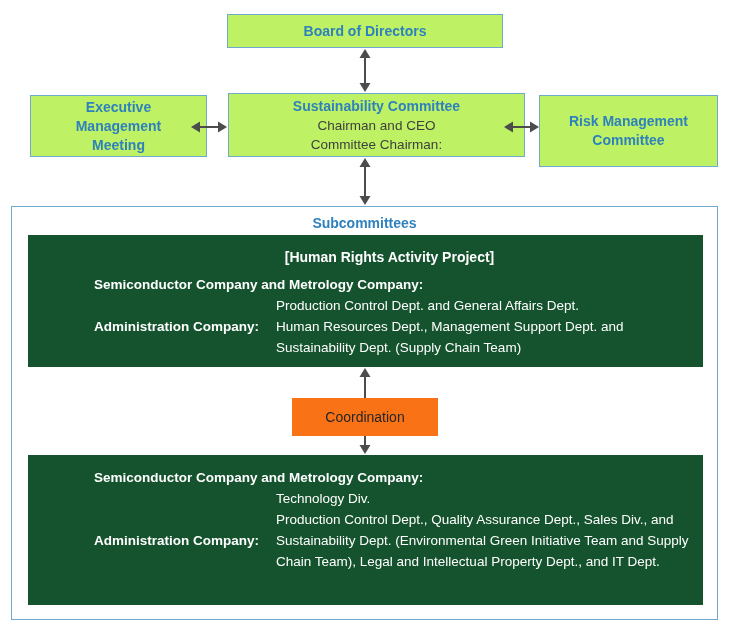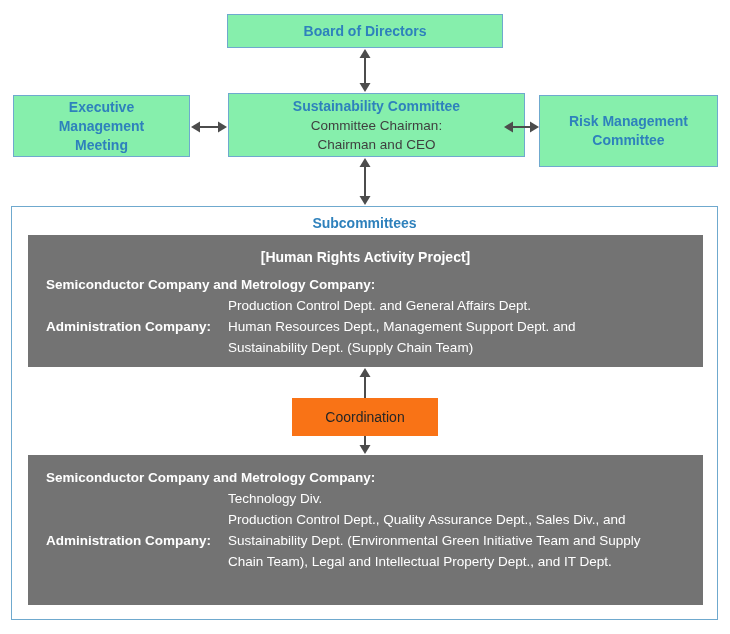--- a/index.html
+++ b/index.html
@@ -1,34 +1,34 @@
 <!DOCTYPE html>
 <html><head>
 <meta charset="utf-8">
 <style>
   html,body{margin:0;padding:0;background:#fff;}
   .page{
     position:relative;width:730px;height:634px;background:#ffffff;
     font-family:"Liberation Sans","DejaVu Sans",sans-serif;overflow:hidden;
   }
   .obox{
-    position:absolute;border:1px solid #6fa9ce;background:#86efac;box-sizing:border-box;
+    position:absolute;border:1px solid #6fa9ce;background:#bef264;box-sizing:border-box;
     display:flex;flex-direction:column;align-items:center;justify-content:center;text-align:center;
   }
   .blue-h{color:#2e81bc;font-weight:700;font-size:14px;line-height:19px;}
   .dark-line{color:#3f3f3f;font-size:13.5px;line-height:19px;}
   .exec-line{color:#2e81bc;font-weight:700;font-size:14px;line-height:19px;}
   .panel{
     position:absolute;left:11px;top:206px;width:707px;height:414px;
     border:1px solid #6fa9ce;box-sizing:border-box;background:#fff;
   }
   .panel-title{margin-top:8px;text-align:center;color:#2e81bc;font-weight:700;font-size:14px;}
   .group{
-    position:absolute;background:#737373;color:#ffffff;font-size:13.5px;
-    box-sizing:border-box;padding-top:12px;
+    position:absolute;background:#14532d;color:#ffffff;font-size:13.5px;
+    box-sizing:border-box;padding-top:12px;padding-left:48px;
   }
   .group-hr{left:28px;top:235px;width:675px;height:132px;}
   .group-sc{left:28px;top:455px;width:675px;height:150px;}
   .gtitle{text-align:center;font-weight:700;font-size:14px;line-height:21px;margin-bottom:6px;}
   .gline{position:relative;padding-left:200px;padding-right:10px;min-height:21px;line-height:21px;}
   .glabel{position:absolute;left:18px;top:0;font-weight:700;white-space:nowrap;}
   .coord{
     position:absolute;left:292px;top:398px;width:146px;height:38px;background:#f97316;
     display:flex;align-items:center;justify-content:center;
     font-size:14px;color:#262626;
@@ -46,38 +46,38 @@
   </div>
 
   <span class="arrow" style="left:358px;top:49px;">
     <svg width="14" height="43" fill="#4c4c4c">
       <line x1="7" y1="7" x2="7" y2="36" stroke="#4c4c4c" stroke-width="2"></line>
       <polygon points="7,0 1.5,9 12.5,9"></polygon>
       <polygon points="7,43 1.5,34 12.5,34"></polygon>
     </svg>
   </span>
 
-  <div class="obox" style="left:13px;top:95px;width:177px;height:62px;">
+  <div class="obox" style="left:30px;top:95px;width:177px;height:62px;">
     <div class="exec-line">Executive</div>
     <div class="exec-line">Management</div>
     <div class="exec-line">Meeting</div>
   </div>
 
   <span class="arrow" style="left:191px;top:120px;">
     <svg width="36" height="14" fill="#4c4c4c">
       <line x1="7" y1="7" x2="29" y2="7" stroke="#4c4c4c" stroke-width="2"></line>
       <polygon points="0,7 9,1.5 9,12.5"></polygon>
       <polygon points="36,7 27,1.5 27,12.5"></polygon>
     </svg>
   </span>
 
   <div class="obox" style="left:228px;top:93px;width:297px;height:64px;">
     <div class="blue-h">Sustainability Committee</div>
+    <div class="dark-line">Chairman and CEO</div>
     <div class="dark-line">Committee Chairman:</div>
-    <div class="dark-line">Chairman and CEO</div>
   </div>
 
   <span class="arrow" style="left:504px;top:120px;">
     <svg width="35" height="14" fill="#4c4c4c">
       <line x1="7" y1="7" x2="28" y2="7" stroke="#4c4c4c" stroke-width="2"></line>
       <polygon points="0,7 9,1.5 9,12.5"></polygon>
       <polygon points="35,7 26,1.5 26,12.5"></polygon>
     </svg>
   </span>
 

